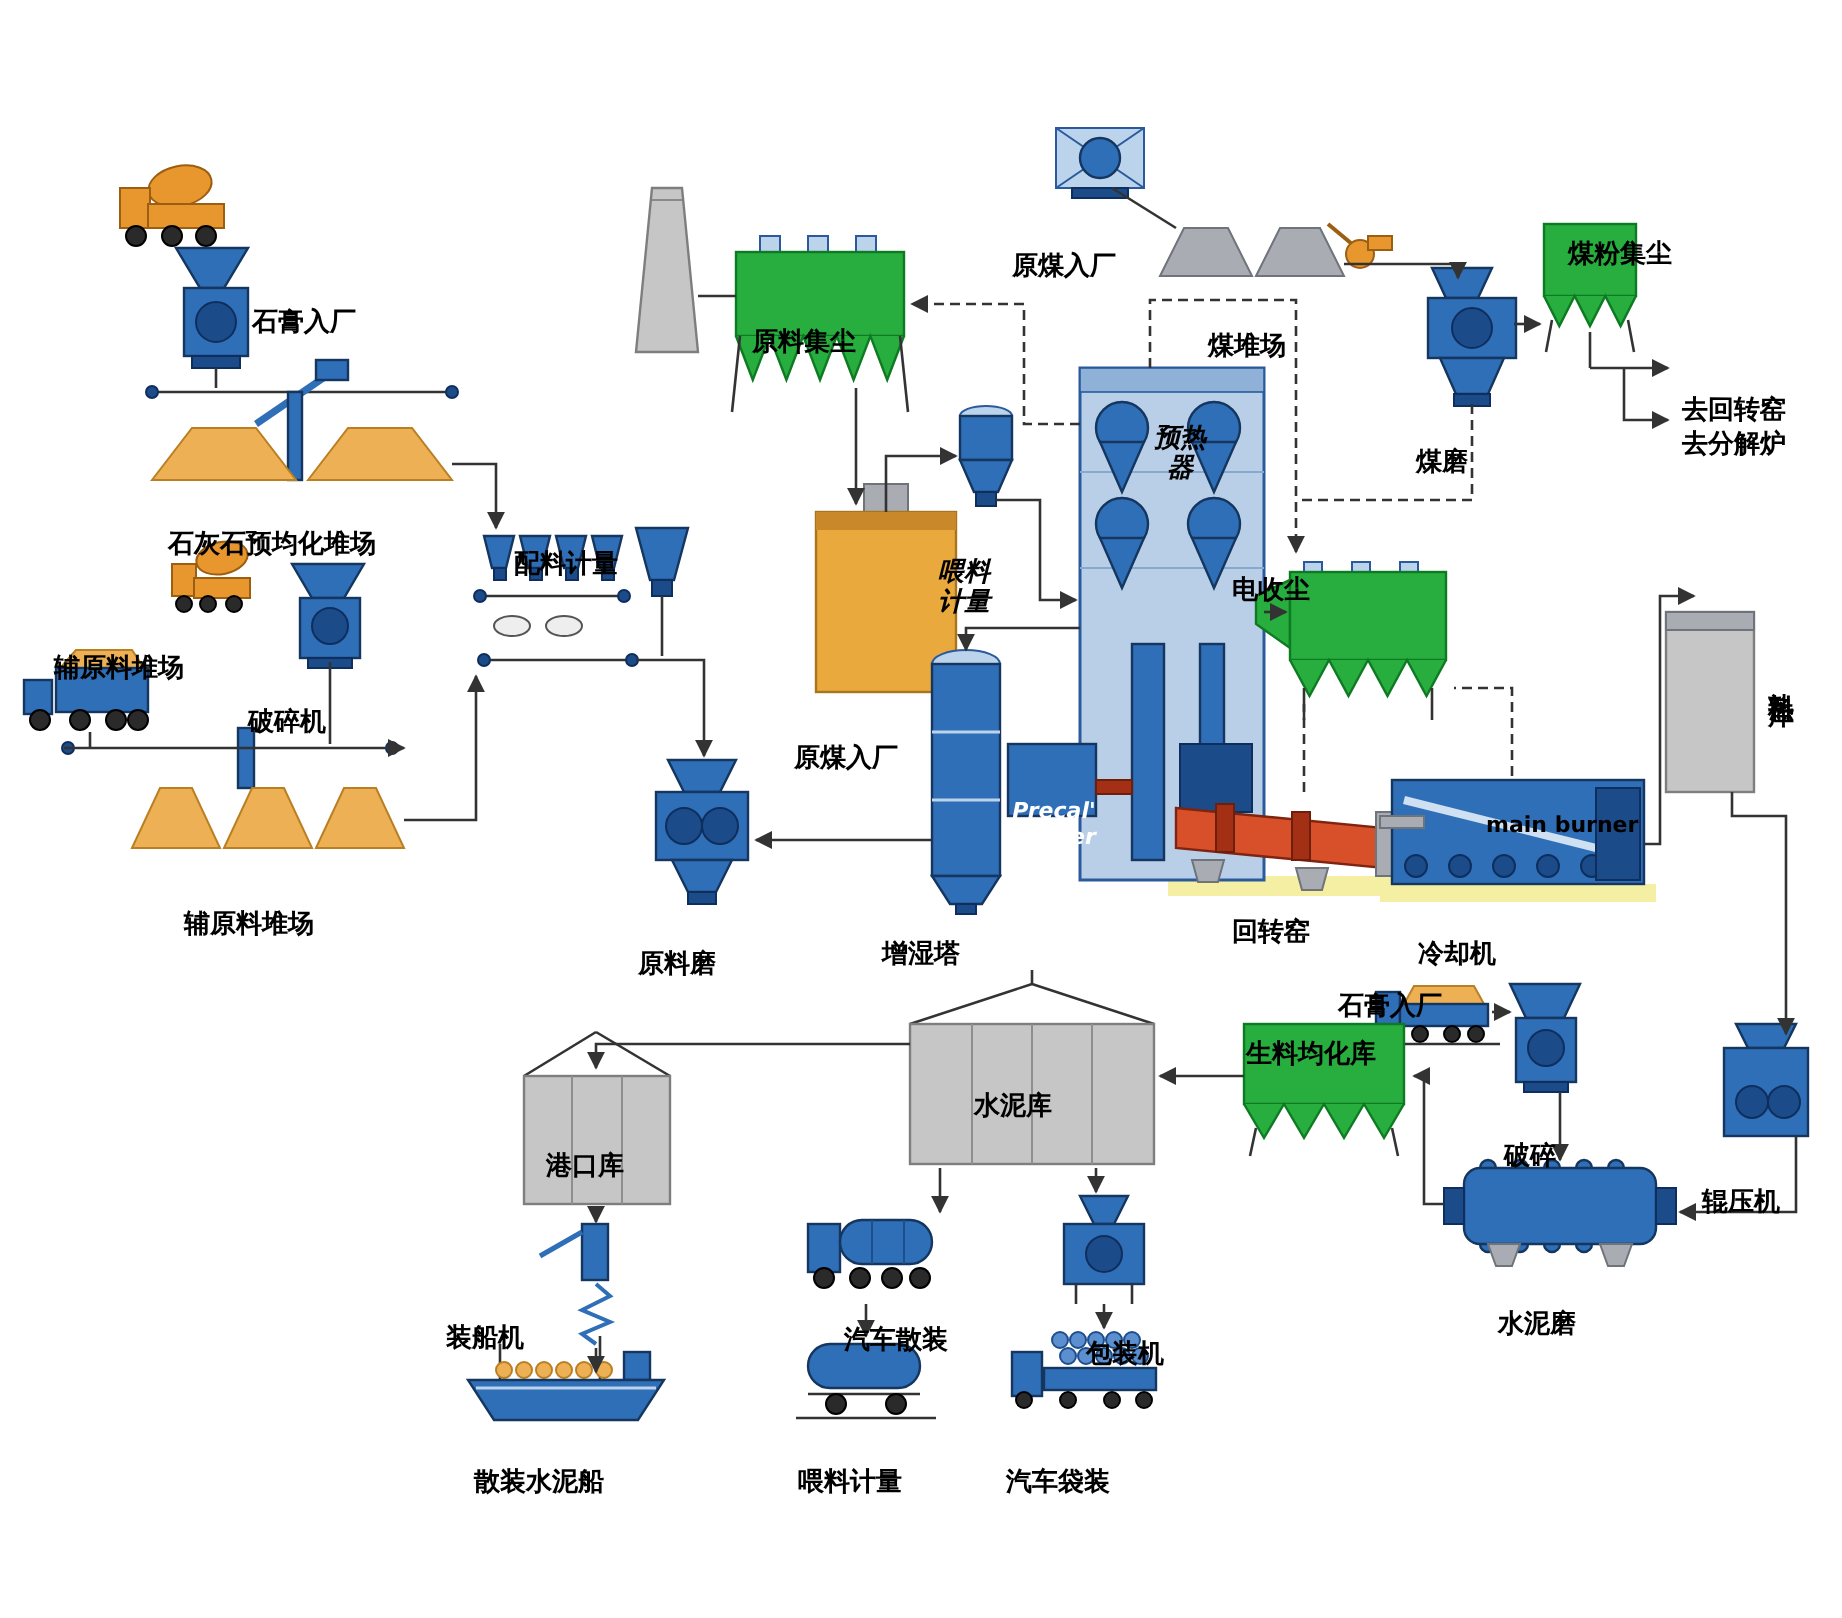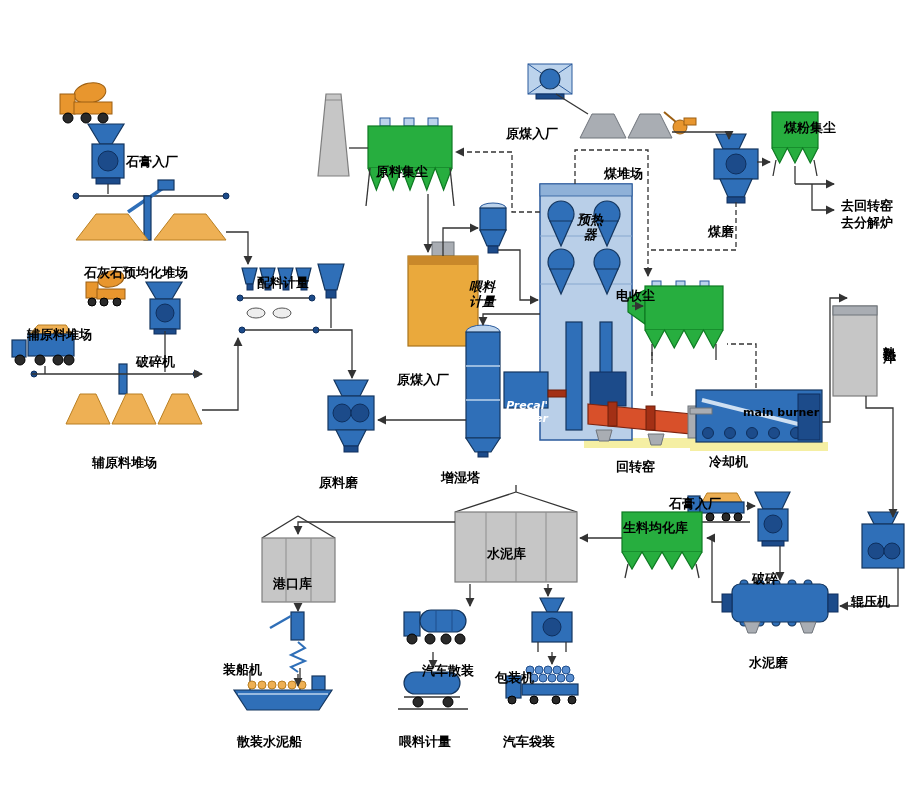--- a/index.html
+++ b/index.html
@@ -439,47 +439,47 @@
     <polyline points="736,202 736,250 650,250" class="ln dash"></polyline>
     <line x1="652" y1="396" x2="652" y2="352" class="ln dash"></line>
     <polyline points="756,388 756,344 727,344" class="ln dash"></polyline>
   </g>
 </svg>
 
 <div class="lbl" style="left:126px;top:131px">石膏入厂</div>
 <div class="lbl" style="left:84px;top:242px">石灰石预均化堆场</div>
 <div class="lbl" style="left:257px;top:252px">配料计量</div>
 <div class="lbl" style="left:27px;top:304px">辅原料堆场</div>
-<div class="lbl" style="left:136px;top:331px">破碎机</div>
+<div class="lbl" style="left:124px;top:331px">破碎机</div>
 <div class="lbl" style="left:92px;top:432px">辅原料堆场</div>
 <div class="lbl" style="left:319px;top:452px">原料磨</div>
 <div class="lbl" style="left:376px;top:141px">原料集尘</div>
 <div class="lbl" style="left:397px;top:349px">原煤入厂</div>
 <div class="lbl wrap" style="left:467px;top:256px;width:30px">喂料计量</div>
 <div class="lbl wrap" style="left:575px;top:189px;width:30px">预热器</div>
 <div class="lbl" style="left:506px;top:103px">原煤入厂</div>
 <div class="lbl" style="left:604px;top:143px">煤堆场</div>
 <div class="lbl" style="left:784px;top:97px">煤粉集尘</div>
 <div class="lbl" style="left:708px;top:201px">煤磨</div>
 <div class="lbl" style="left:841px;top:175px">去回转窑</div>
 <div class="lbl" style="left:841px;top:192px">去分解炉</div>
 <div class="lbl" style="left:616px;top:265px">电收尘</div>
 <div class="lbl vert" style="left:881px;top:311px">熟料库</div>
 <div class="lbl wrap white small" style="left:505px;top:376px;width:44px">Precal' burner</div>
 <div class="lbl small" style="left:743px;top:383px">main burner</div>
 <div class="lbl" style="left:616px;top:436px">回转窑</div>
-<div class="lbl" style="left:709px;top:431px">冷却机</div>
+<div class="lbl" style="left:709px;top:447px">冷却机</div>
 <div class="lbl" style="left:441px;top:447px">增湿塔</div>
 <div class="lbl" style="left:669px;top:473px">石膏入厂</div>
 <div class="lbl" style="left:623px;top:497px">生料均化库</div>
 <div class="lbl" style="left:752px;top:548px">破碎</div>
 <div class="lbl" style="left:851px;top:571px">辊压机</div>
 <div class="lbl" style="left:749px;top:632px">水泥磨</div>
 <div class="lbl" style="left:487px;top:523px">水泥库</div>
 <div class="lbl" style="left:273px;top:553px">港口库</div>
 <div class="lbl" style="left:223px;top:639px">装船机</div>
 <div class="lbl" style="left:237px;top:711px">散装水泥船</div>
 <div class="lbl" style="left:422px;top:640px">汽车散装</div>
 <div class="lbl" style="left:399px;top:711px">喂料计量</div>
-<div class="lbl" style="left:495px;top:647px">包装机</div>
+<div class="lbl" style="left:543px;top:647px">包装机</div>
 <div class="lbl" style="left:503px;top:711px">汽车袋装</div>
 
 </div>
 
 </body></html>

